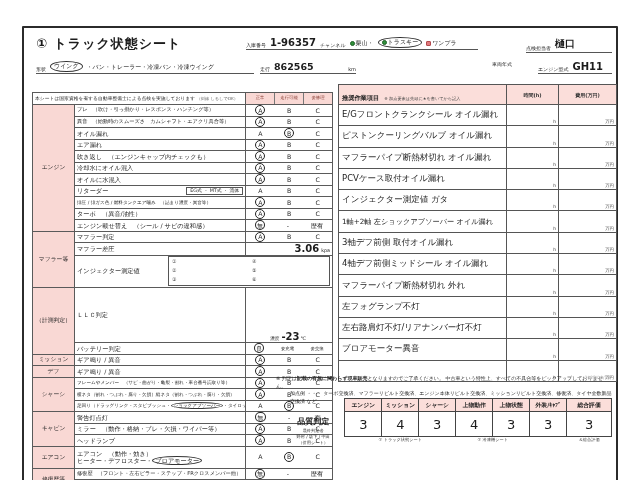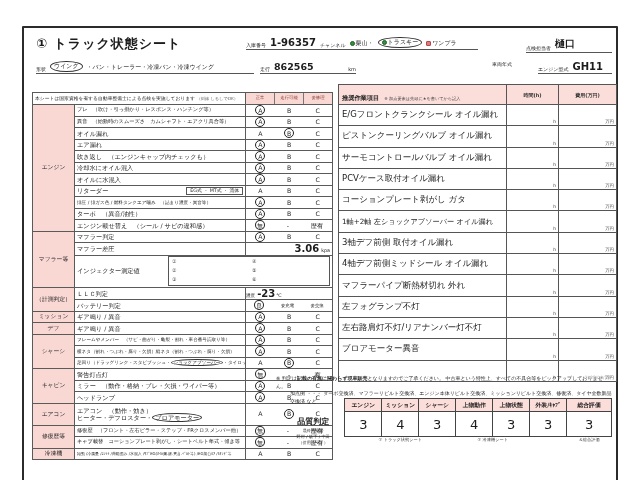--- a/index.html
+++ b/index.html
@@ -313,21 +313,21 @@
                 </div>
               </div>
             </td>
           </tr>
           <tr>
             <td class="sec" rowspan="2">（計測判定）</td>
             <td class="item">
               <div class="l1" style="font-size: 6.2px;"><span>ＬＬＣ判定</span></div>
             </td>
             <td class="rate">
-              <div class="vwrap" style="justify-content: flex-start;">
+              <div class="vwrap" style="justify-content: center; margin-top: 43px;">
                 <span class="pfx">濃度</span>
                 <span style="display: inline-flex; align-items: baseline; gap: 1px;">
                   <span class="bigv">-23</span>
                   <span class="unit">℃</span>
                 </span>
               </div>
             </td>
           </tr>
           <tr>
             <td class="item">
@@ -527,39 +527,39 @@
           <tr>
             <td class="rlabel">ピストンクーリングバルブ オイル漏れ</td>
             <td>
               <div class="ucell">h</div>
             </td>
             <td>
               <div class="ucell">万円</div>
             </td>
           </tr>
           <tr>
-            <td class="rlabel">サーモコントロールバルブ オイル漏れ</td>
+            <td class="rlabel">マフラーパイプ断熱材切れ オイル漏れ</td>
             <td>
               <div class="ucell">h</div>
             </td>
             <td>
               <div class="ucell">万円</div>
             </td>
           </tr>
           <tr>
             <td class="rlabel">PCVケース取付オイル漏れ</td>
             <td>
               <div class="ucell">h</div>
             </td>
             <td>
               <div class="ucell">万円</div>
             </td>
           </tr>
           <tr>
-            <td class="rlabel">コーションプレート剥がし ガタ</td>
+            <td class="rlabel">インジェクター測定値 ガタ</td>
             <td>
               <div class="ucell">h</div>
             </td>
             <td>
               <div class="ucell">万円</div>
             </td>
           </tr>
           <tr>
             <td class="rlabel smx">1軸+2軸 左ショックアブソーバー オイル漏れ</td>
             <td>

